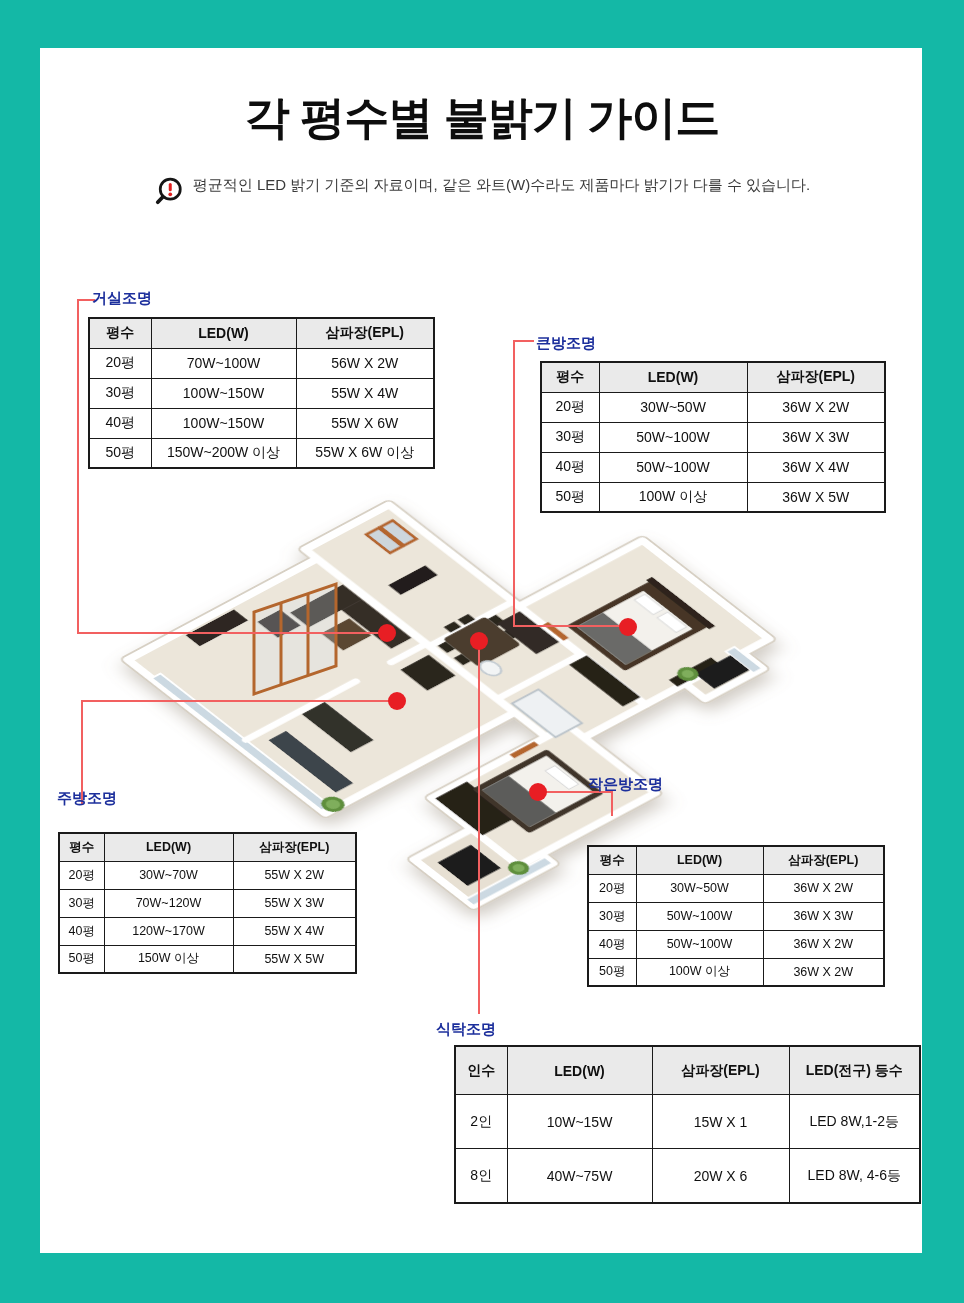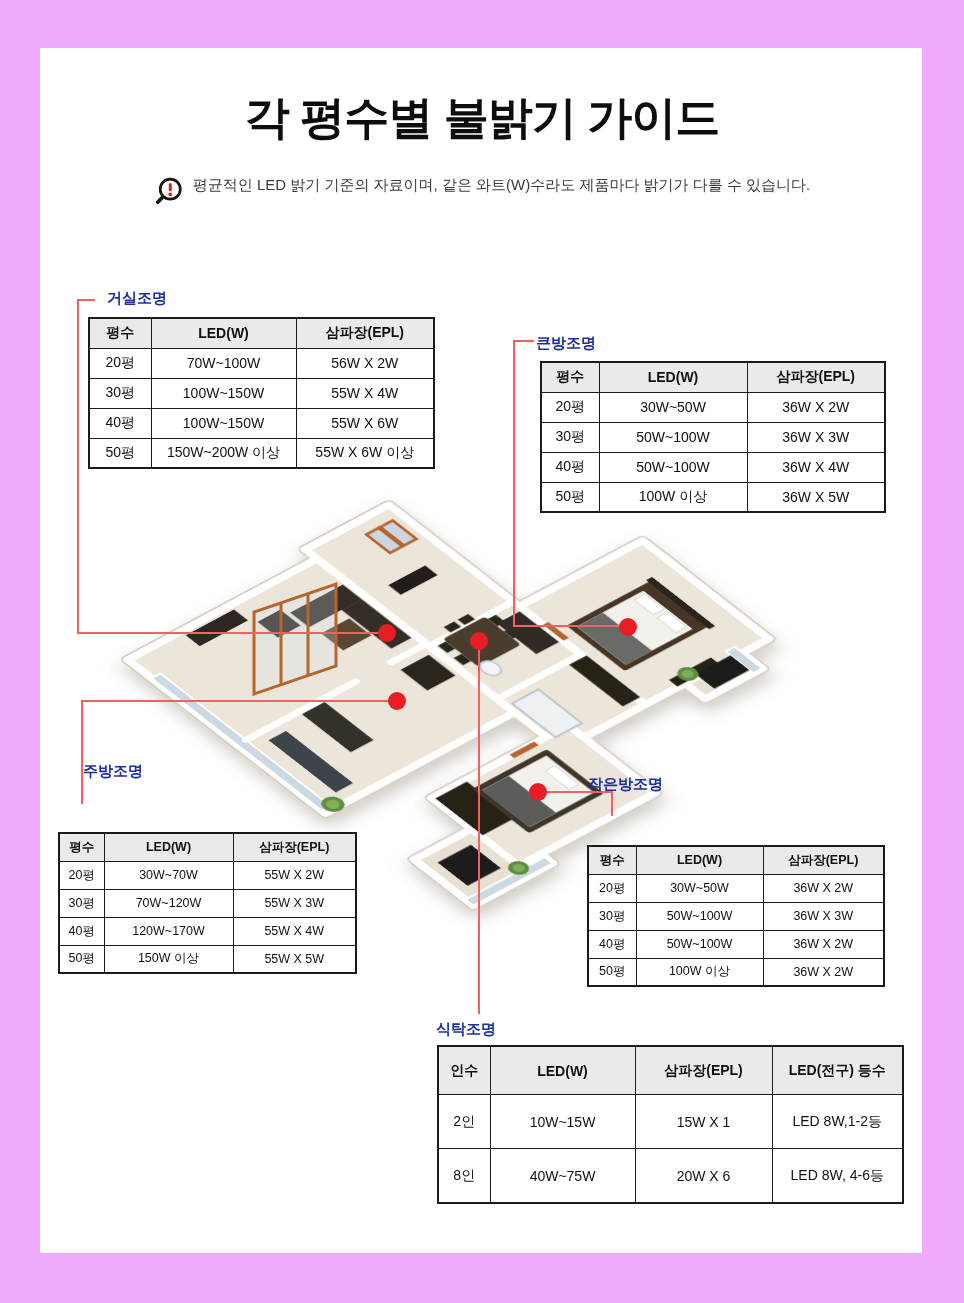--- a/index.html
+++ b/index.html
@@ -1,43 +1,43 @@
 <!DOCTYPE html>
 <html><head>
 <meta charset="utf-8">
 <style>
   html,body{margin:0;padding:0;background:#888;}
-  .page{position:relative;width:964px;height:1303px;background:#f0abfc;overflow:hidden;
+  .page{position:relative;width:964px;height:1303px;background:#14b8a6;overflow:hidden;
         font-family:"Liberation Sans","DejaVu Sans",sans-serif;margin:0 auto;}
   .content{position:absolute;left:40px;top:48px;width:882px;height:1205px;background:#ffffff;}
   .title{position:absolute;left:0;top:88px;width:100%;text-align:center;
          font-size:45px;font-weight:900;color:#0d0d0d;letter-spacing:-1px;}
   .notice{position:absolute;left:0;top:176px;width:100%;display:flex;justify-content:center;
           gap:9px;font-size:15px;color:#3a3a3a;}
   .notice svg{flex:0 0 auto;}
   .callout{position:absolute;font-size:15px;font-weight:700;color:#1c2f9c;z-index:3;}
-  .lbl-living{left:107px;top:289px;}
+  .lbl-living{left:92px;top:289px;}
   .lbl-big{left:536px;top:334px;}
-  .lbl-kitchen{left:57px;top:762px;margin-left:26px;}
+  .lbl-kitchen{left:57px;top:789px;}
   .lbl-small{left:588px;top:775px;}
   .lbl-dining{left:436px;top:1020px;}
   table{position:absolute;border-collapse:collapse;table-layout:fixed;z-index:3;background:#fff;
         border:2.5px solid #1a1a1a;color:#101010;}
   th,td{border:1.5px solid #1a1a1a;text-align:center;vertical-align:middle;padding:0;
         white-space:nowrap;overflow:hidden;}
   th{background:#eaeaea;font-weight:700;}
   .tbl-living{left:88px;top:317px;width:345px;height:150px;font-size:14px;}
   .tbl-living tr{height:30px;}
   .tbl-big{left:540px;top:361px;width:344px;height:150px;font-size:14px;}
   .tbl-big tr{height:30px;}
   .tbl-kitchen{left:58px;top:832px;width:297px;height:140px;font-size:12.5px;}
   .tbl-kitchen tr{height:28px;}
   .tbl-small{left:587px;top:845px;width:296px;height:140px;font-size:12.5px;}
   .tbl-small tr{height:28px;}
-  .tbl-dining{left:437px;top:1045px;width:465px;height:159px;font-size:14px;}
+  .tbl-dining{left:454px;top:1045px;width:465px;height:159px;font-size:14px;}
   .tbl-dining tr{height:32px;}
   .tbl-dining tr.head{height:29px;}
   .overlay{position:absolute;left:0;top:0;width:964px;height:1303px;z-index:2;pointer-events:none;}
   .floor-edge{fill:none;stroke:#d7d0c4;stroke-width:12;stroke-linejoin:round;}
   .floor{fill:#ece6da;stroke:#ffffff;stroke-width:8;stroke-linejoin:round;}
   .balcony{fill:#e7e0d3;}
   .wall{stroke:#ffffff;stroke-width:7;stroke-linecap:round;}
   .glass{fill:#ccd9e2;stroke:#ffffff;stroke-width:2;}
   .conn{fill:none;stroke:#f26060;stroke-width:2;}
   .dot{fill:#e81e24;}

